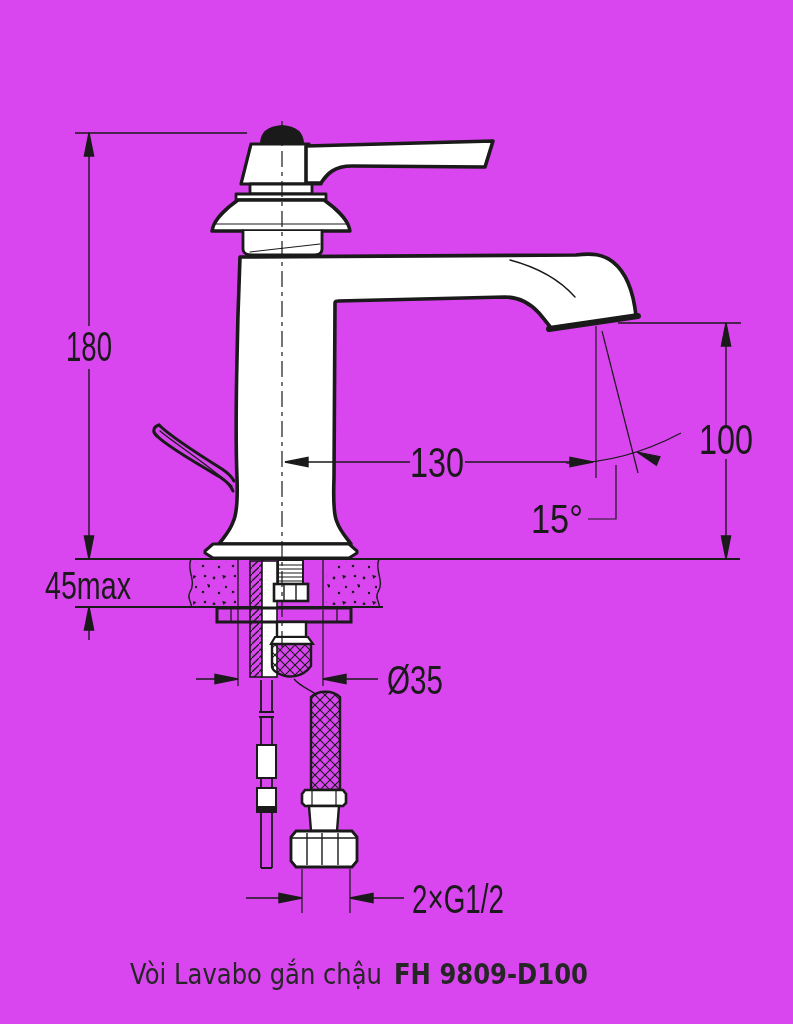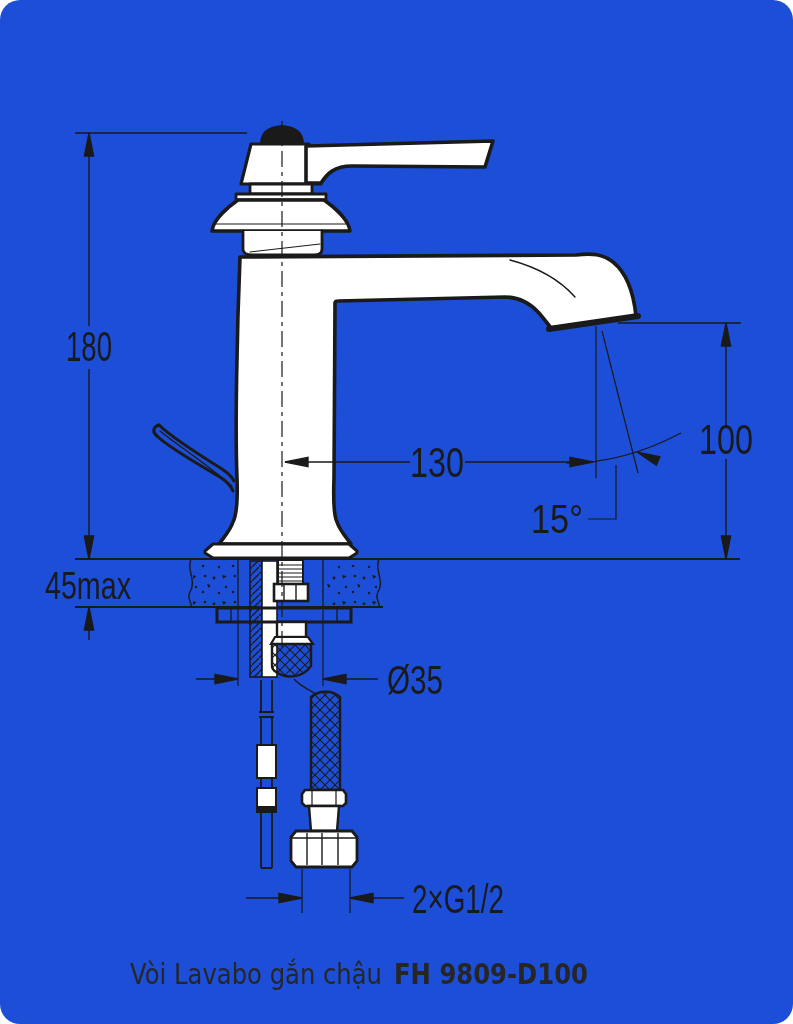--- a/index.html
+++ b/index.html
@@ -1,17 +1,17 @@
 <!DOCTYPE html>
 <html><head>
 <meta charset="utf-8">
 <style>
   html,body{margin:0;padding:0;background:#ffffff;}
-  .page{position:relative;width:793px;height:1024px;background:#1d4ed8;overflow:hidden;
-        font-family:"Liberation Sans",sans-serif;border-radius:20px;}
+  .page{position:relative;width:793px;height:1024px;background:#d946ef;overflow:hidden;
+        font-family:"Liberation Sans",sans-serif;}
   svg{display:block;}
   svg text{font-family:"Liberation Sans",sans-serif;fill:#1a1a1a;}
   svg text.caption{font-family:"DejaVu Sans",sans-serif;fill:#262626;}
 </style>
 </head>
 <body>
 
 <div class="page">
 <svg width="793" height="1024" viewBox="0 0 793 1024">
   <defs>

